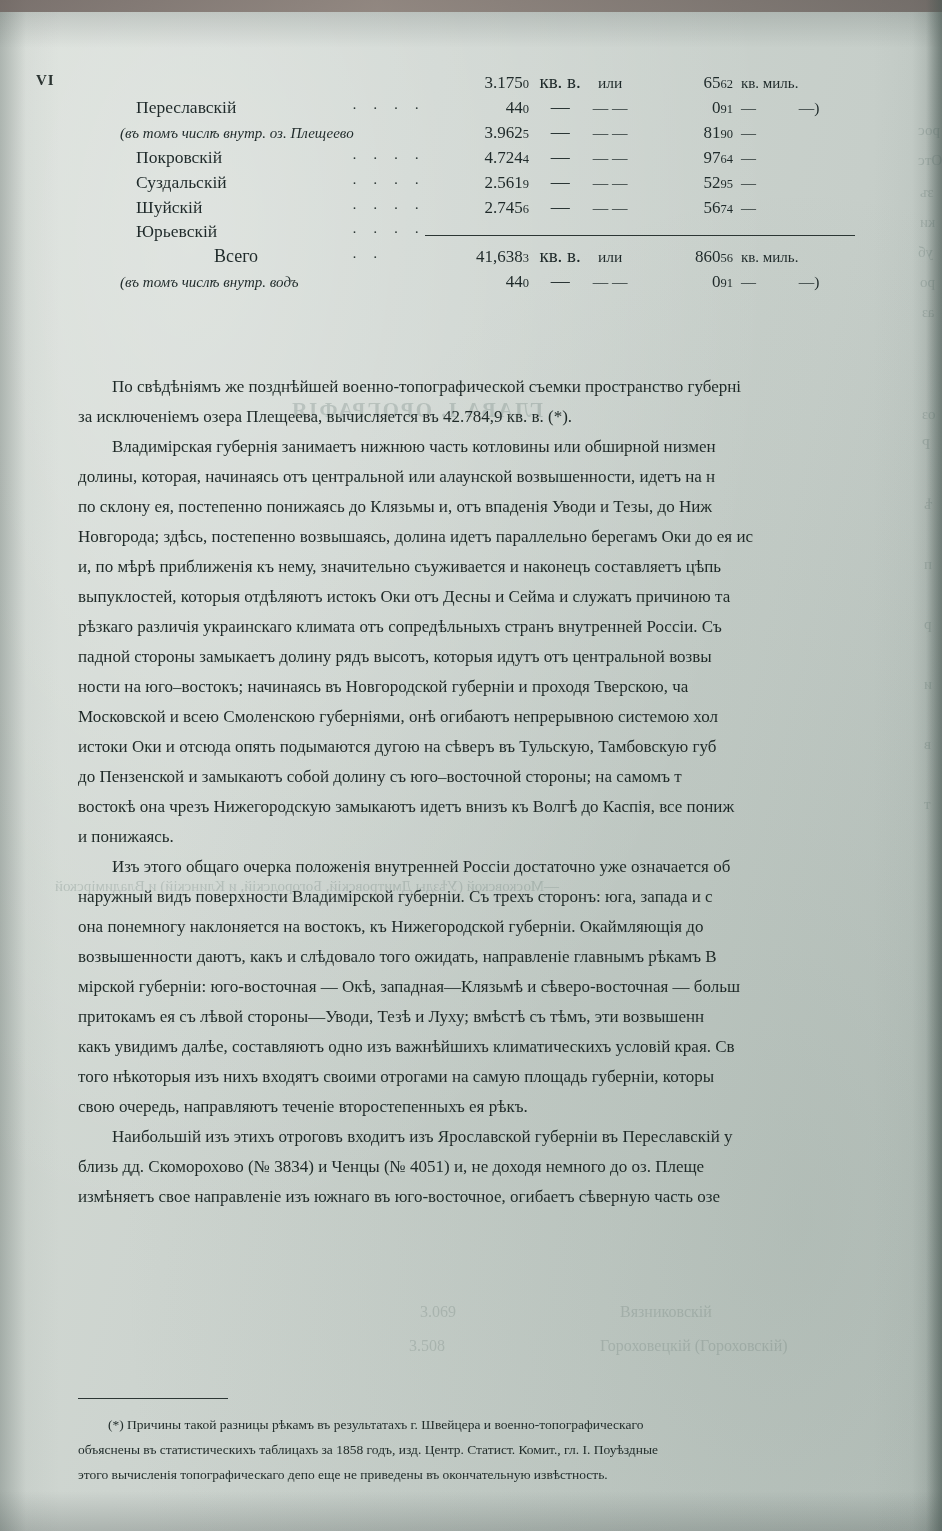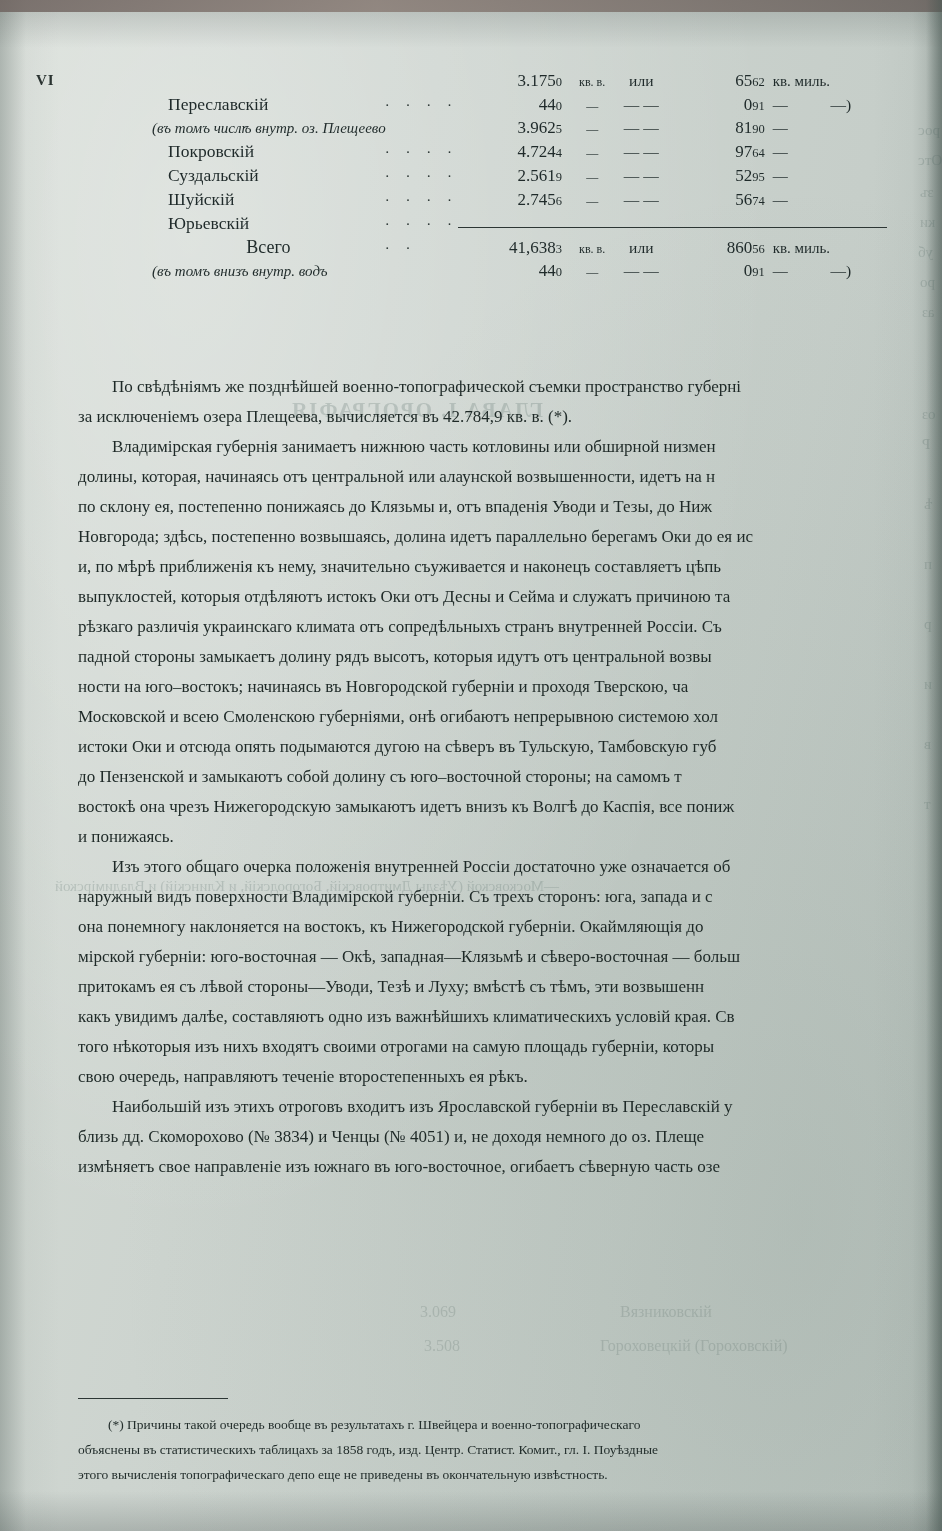--- a/index.html
+++ b/index.html
@@ -61,21 +61,20 @@
   .table-wrap {
     position: absolute;
     left: 120px;
     top: 70px;
     width: 760px;
   }
   table.stats {
     border-collapse: collapse;
     width: 735px;
     font-size: 16.5px;
-    margin-left: 32px;
   }
   table.stats td {
     padding: 1px 0 2px 0;
     vertical-align: baseline;
     white-space: nowrap;
   }
   .c-name {
     width: 228px;
     padding-left: 16px !important;
     font-size: 17.5px;
@@ -86,21 +85,21 @@
     letter-spacing: 6px;
     font-size: 15px;
     color: #2b3634;
   }
   .c-num {
     width: 112px;
     text-align: right;
     padding-right: 6px !important;
     font-size: 17px;
   }
-  .c-unit1 { width: 52px; text-align: center; font-size: 12px; }
+  .c-unit1 { width: 52px; text-align: center; font-size: 19px; }
   .c-unit2 { width: 52px; text-align: center; font-size: 15.5px; }
   .c-num2 {
     width: 108px;
     text-align: right;
     padding-right: 8px !important;
     font-size: 17px;
   }
   .c-unit3 { width: 58px; text-align: left; font-size: 15px; }
   .c-unit4 { width: 62px; text-align: left; font-size: 15.5px; }
   .frac { font-size: 12.5px; vertical-align: baseline; }
@@ -182,21 +181,21 @@
   <div class="topbar"></div>
   <div class="rightedge"></div>
 
   <div class="folio">VI</div>
 
   <div class="ghost ghost-title" style="left:290px; top:398px;">ГЛАВА I. ОРОГРАФІЯ</div>
   <div class="ghost ghost-sm" style="left:55px; top:878px;">—Московской (Уѣзды Дмитровскій, Богородскій, и Клинскій) и Владимірской</div>
   <div class="ghost-row" style="left:620px; top:1303px;">Вязниковскій</div>
   <div class="ghost-row" style="left:420px; top:1303px;">3.069</div>
   <div class="ghost-row" style="left:600px; top:1337px;">Гороховецкій (Гороховскій)</div>
-  <div class="ghost-row" style="left:424px; top:1337px;">3.508</div>
+  <div class="ghost-row" style="left:409px; top:1337px;">3.508</div>
 
   <div class="ghost ghost-sm" style="left:918px; top:122px;">рос</div>
   <div class="ghost ghost-sm" style="left:918px; top:152px;">Отс</div>
   <div class="ghost ghost-sm" style="left:920px; top:184px;">зъ</div>
   <div class="ghost ghost-sm" style="left:920px; top:214px;">ки</div>
   <div class="ghost ghost-sm" style="left:918px; top:244px;">уб</div>
   <div class="ghost ghost-sm" style="left:920px; top:274px;">ро</div>
   <div class="ghost ghost-sm" style="left:922px; top:304px;">аз</div>
   <div class="ghost ghost-sm" style="left:922px; top:406px;">оз</div>
   <div class="ghost ghost-sm" style="left:922px; top:436px;">Р</div>
@@ -279,21 +278,21 @@
         <tr class="row-total">
           <td class="c-name total-label">Всего</td>
           <td class="c-dots">· ·</td>
           <td class="c-num"><span>41,638</span><span class="frac">3</span></td>
           <td class="c-unit1">кв. в.</td>
           <td class="c-unit2">или</td>
           <td class="c-num2"><span>860</span><span class="frac">56</span></td>
           <td class="c-unit3" colspan="2">кв. миль.</td>
         </tr>
         <tr class="row-note">
-          <td class="c-name italic-note" colspan="2">(въ томъ внизъ внутр. водъ</td>
+          <td class="c-name italic-note" colspan="2">(въ томъ числѣ внутр. водъ</td>
           <td class="c-num"><span>44</span><span class="frac">0</span></td>
           <td class="c-unit1">—</td>
           <td class="c-unit2">— —</td>
           <td class="c-num2"><span>0</span><span class="frac">91</span></td>
           <td class="c-unit3">—</td>
           <td class="c-unit4">—)</td>
         </tr>
       </tbody>
     </table>
   </div>
@@ -316,34 +315,35 @@
       <span class="line">Московской и всею Смоленскою губерніями, онѣ огибаютъ непрерывною системою хол</span>
       <span class="line">истоки Оки и отсюда опять подымаются дугою на сѣверъ въ Тульскую, Тамбовскую губ</span>
       <span class="line">до Пензенской и замыкаютъ собой долину съ юго–восточной стороны; на самомъ т</span>
       <span class="line">востокѣ она чрезъ Нижегородскую замыкаютъ идетъ внизъ къ Волгѣ до Каспія, все пониж</span>
       <span class="line">и понижаясь.</span>
     </p>
     <p>
       <span class="line" style="padding-left:34px">Изъ этого общаго очерка положенія внутренней Россіи достаточно уже означается об</span>
       <span class="line">наружный видъ поверхности Владимірской губерніи. Съ трехъ сторонъ: юга, запада и с</span>
       <span class="line">она понемногу наклоняется на востокъ, къ Нижегородской губерніи. Окаймляющія до</span>
+      <span class="line">возвышенности даютъ, какъ и слѣдовало того ожидать, направленіе главнымъ рѣкамъ В</span>
       <span class="line">мірской губерніи: юго-восточная — Окѣ, западная—Клязьмѣ и сѣверо-восточная — больш</span>
       <span class="line">притокамъ ея съ лѣвой стороны—Уводи, Тезѣ и Луху; вмѣстѣ съ тѣмъ, эти возвышенн</span>
       <span class="line">какъ увидимъ далѣе, составляютъ одно изъ важнѣйшихъ климатическихъ условій края. Св</span>
       <span class="line">того нѣкоторыя изъ нихъ входятъ своими отрогами на самую площадь губерніи, которы</span>
       <span class="line">свою очередь, направляютъ теченіе второстепенныхъ ея рѣкъ.</span>
     </p>
     <p>
       <span class="line" style="padding-left:34px">Наибольшій изъ этихъ отроговъ входитъ изъ Ярославской губерніи въ Переславскій у</span>
       <span class="line">близь дд. Скоморохово (№ 3834) и Ченцы (№ 4051) и, не доходя немного до оз. Плеще</span>
       <span class="line">измѣняетъ свое направленіе изъ южнаго въ юго-восточное, огибаетъ сѣверную часть озе</span>
     </p>
   </div>
 
   <div class="footnote">
     <div class="fn-rule"></div>
     <p>
-      <span class="line fn-indent">(*) Причины такой очередь вообще въ результатахъ г. Швейцера и военно-топографическаго</span>
+      <span class="line fn-indent">(*) Причины такой разницы рѣкамъ въ результатахъ г. Швейцера и военно-топографическаго</span>
       <span class="line">объяснены въ статистическихъ таблицахъ за 1858 годъ, изд. Центр. Статист. Комит., гл. I. Поуѣздные</span>
       <span class="line">этого вычисленія топографическаго депо еще не приведены въ окончательную извѣстность.</span>
     </p>
   </div>
 </div>
 
 </body></html>

